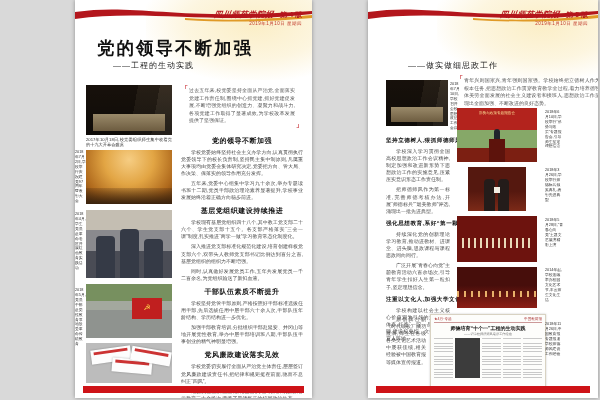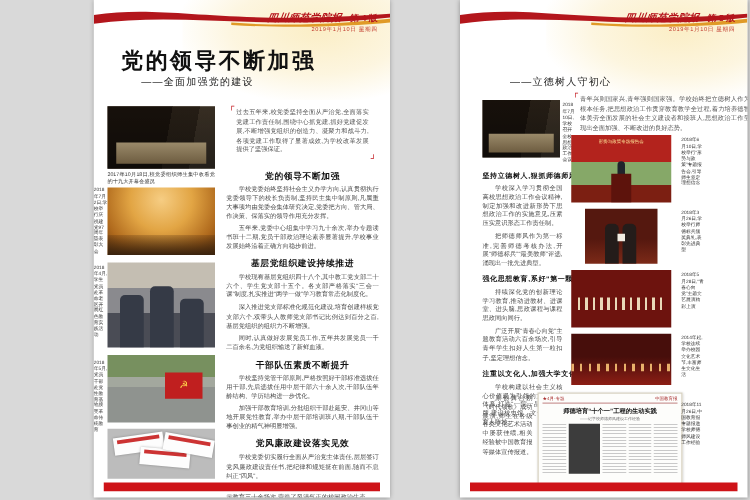--- a/index.html
+++ b/index.html
@@ -69,21 +69,21 @@
     <path d="M0,7 C60,-2 100,16 237,6 L237,9 C140,20 70,4 0,14 Z" fill="#b3161c"></path>
     <path d="M110,13 C160,17 205,13 237,10 L237,13 C205,16 160,18 110,15 Z" fill="#e09a27"></path>
   </svg>
   <div class="mh-line1">
     <span class="mh-name">四川师范学院报</span>
     <span class="mh-ed">第 4 版</span>
   </div>
   <div class="mh-date">2019年1月10日 星期四</div>
 
   <div class="headline" style="left:22px;top:36px;">党的领导不断加强</div>
-  <div class="subtitle" style="left:38px;top:60px;">——全面加强党的建设</div>
+  <div class="subtitle" style="left:38px;top:60px;">——工程的生动实践</div>
 
   <div class="photo ph-meeting" style="left:11px;top:85px;width:86px;height:50px;">
     <div class="tbl"></div>
   </div>
   <div class="cap" style="position:absolute;left:11px;top:137px;width:86px;">2017年10月18日,校党委组织师生集中收看党的十九大开幕会盛况</div>
 
   <div class="cap-v" style="left:0px;top:150px;">2018年7月2日,学校举行庆祝建党97周年暨表彰大会</div>
   <div class="photo ph-hall" style="left:11px;top:150px;width:86px;height:54px;">
     <div class="crowd"></div>
   </div>
@@ -143,21 +143,21 @@
   <svg class="swoosh" viewBox="0 0 230 22" preserveAspectRatio="none">
     <path d="M0,7 C60,-2 100,16 230,6 L230,9 C140,20 70,4 0,14 Z" fill="#b3161c"></path>
     <path d="M105,13 C155,17 200,13 230,10 L230,13 C200,16 155,18 105,15 Z" fill="#e09a27"></path>
   </svg>
   <div class="mh-line1">
     <span class="mh-name">四川师范学院报</span>
     <span class="mh-ed">第 5 版</span>
   </div>
   <div class="mh-date">2019年1月10日 星期四</div>
 
-  <div class="subtitle" style="left:40px;top:60px;">——立德树人守初心</div>
+  <div class="subtitle" style="left:40px;top:60px;">——做实做细思政工作</div>
 
   <div class="quote" style="position:absolute;left:88px;top:74px;width:136px;">
     <span class="qmark q-open">「</span>
     <span>青年兴则国家兴,青年强则国家强。学校始终把立德树人作为根本任务,把思想政治工作贯穿教育教学全过程,着力培养德智体美劳全面发展的社会主义建设者和接班人,思想政治工作呈现出全面加强、不断改进的良好态势。</span>
     
   </div>
 
   <div class="photo ph-meeting" style="left:18px;top:80px;width:62px;height:46px;">
     <div class="tbl"></div>
   </div>

